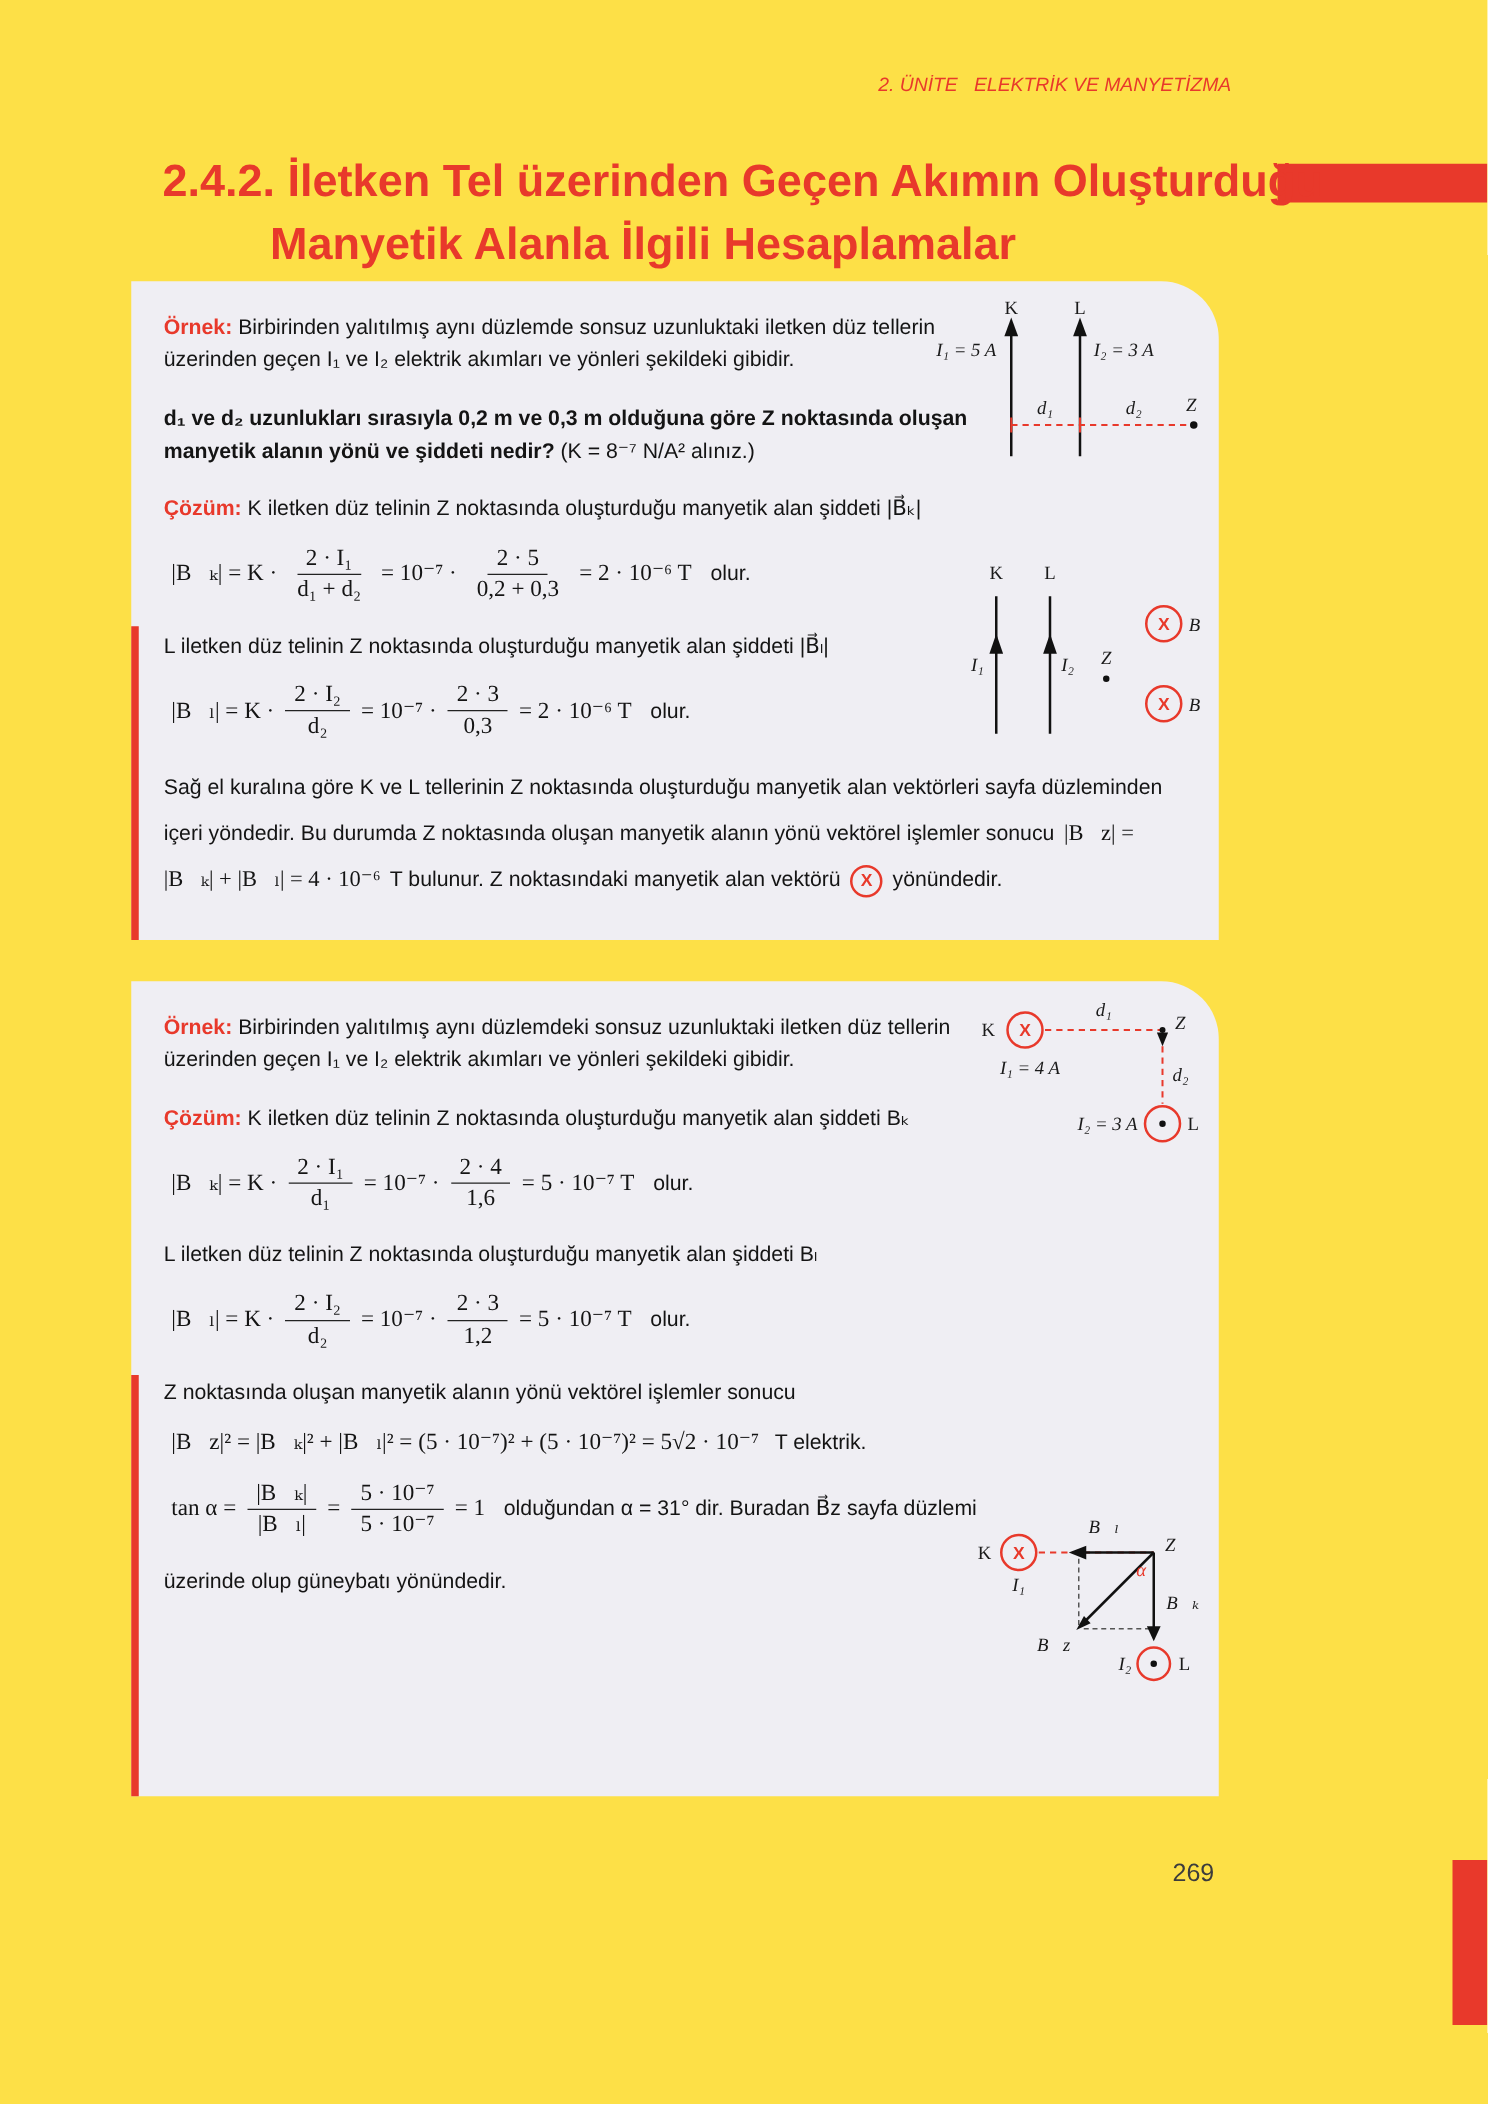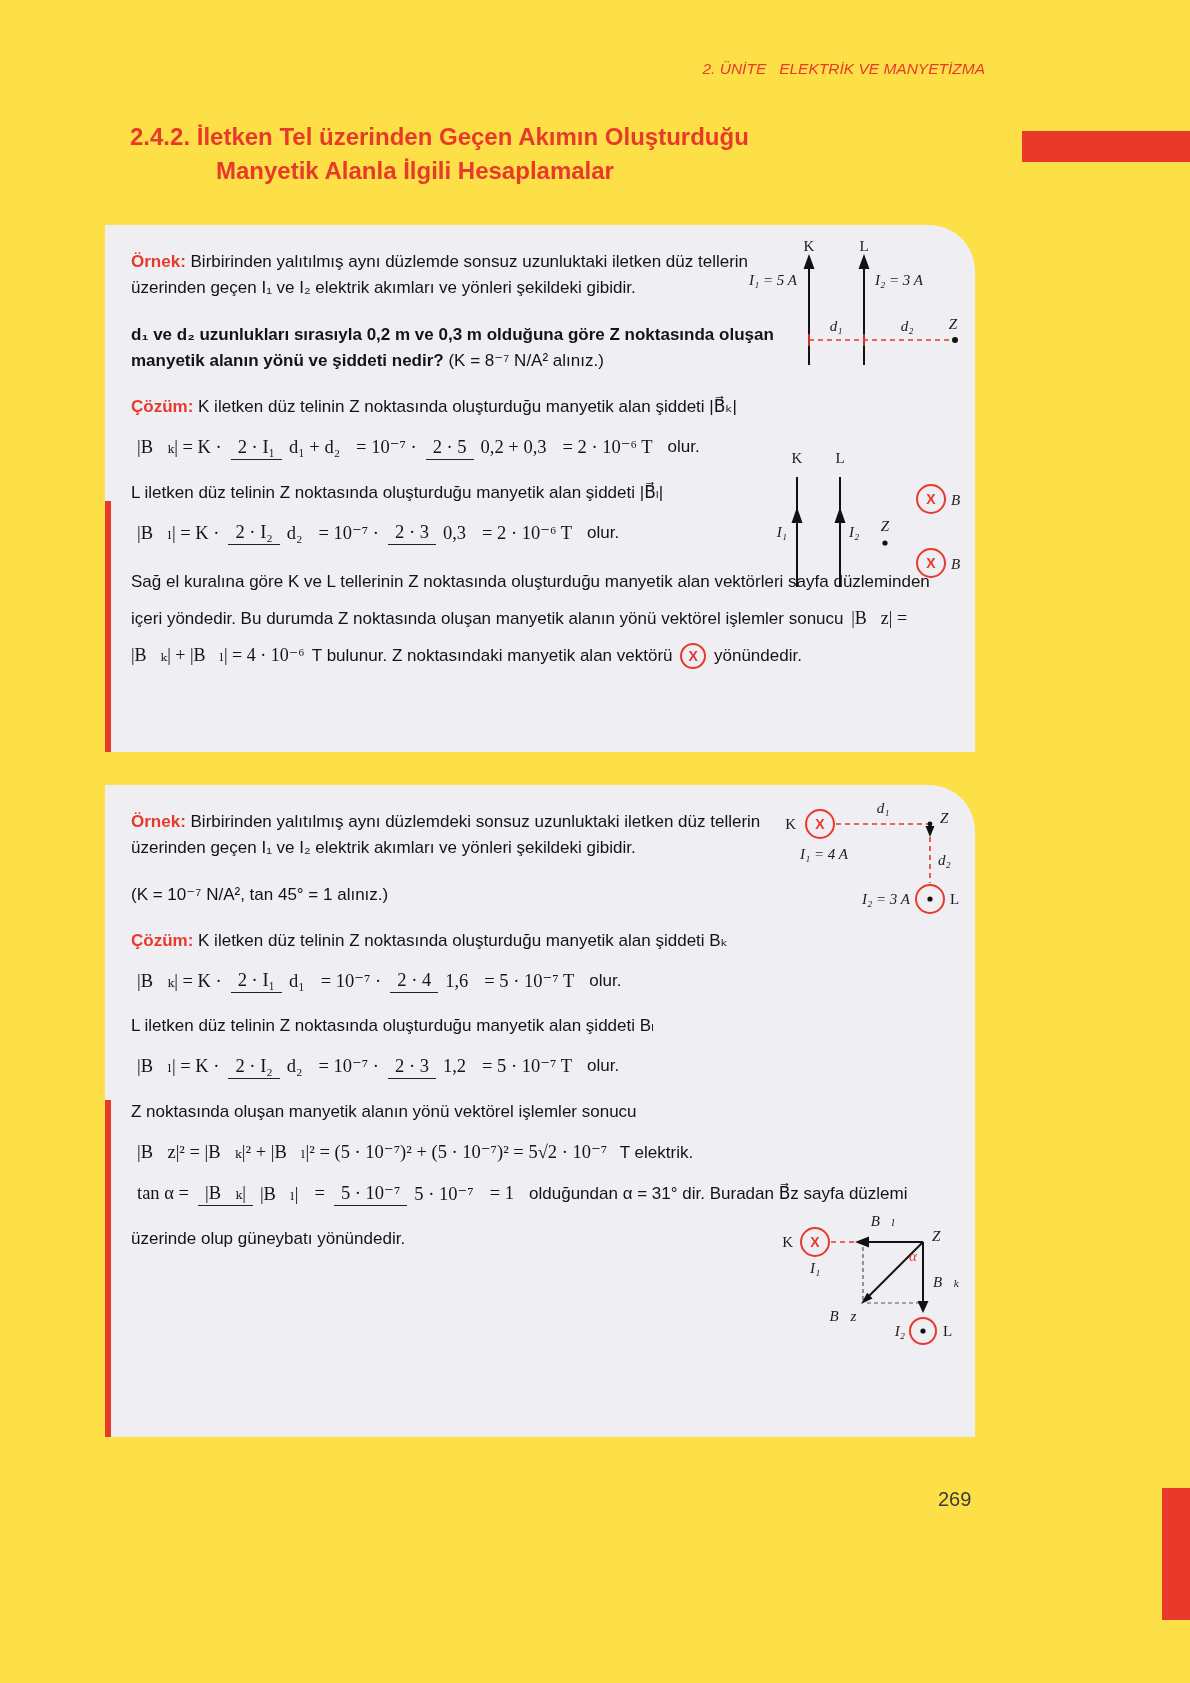--- a/index.html
+++ b/index.html
@@ -2,21 +2,21 @@
 <html><head>
 <meta charset="utf-8">
 <style>
   * { margin:0; padding:0; box-sizing:border-box; }
   html,body { background:#ffffff; }
   body { font-family:"Liberation Sans", "DejaVu Sans", sans-serif; color:#141414; }
   .page { position:relative; width:1190px; height:1683px; background:#fde047; overflow:hidden; }
 
   .unit-header { position:absolute; top:60px; right:205px; color:#e8392b; font-style:italic; font-size:15.5px; font-weight:500; white-space:pre; }
 
-  .section-title { position:absolute; left:130px; top:120px; color:#e8392b; font-size:24px; font-weight:700; line-height:1.4; }
+  .section-title { position:absolute; left:130px; top:120px; color:#e8392b; font-size:36px; font-weight:700; line-height:1.4; }
   .section-title .t2 { padding-left:86px; }
 
   .top-accent-bar { position:absolute; top:131px; right:0; width:168px; height:31px; background:#e8392b; }
   .bottom-accent-bar { position:absolute; top:1488px; right:0; width:28px; height:132px; background:#e8392b; }
   .page-number { position:absolute; left:938px; top:1488px; font-size:20px; color:#3c3c3c; }
 
   .example-box { position:absolute; background:#efeef3; border-radius:0 46px 0 0; padding:24px 26px; }
   .example-box::before { content:""; position:absolute; top:-8px; right:-8px; width:130px; height:78px;
     background:#e8392b; border-radius:0 54px 0 0; z-index:-1; }
   .box1 { left:105px; top:225px; width:870px; height:527px; }
@@ -30,21 +30,21 @@
   .label-red { color:#e8392b; font-weight:700; }
   .bold { font-weight:700; }
   .w640 { width:640px; }
   .w660 { width:660px; }
   .w615 { width:615px; }
   .w820 { width:818px; }
   .mb20 { margin-bottom:20px; }
 
   .formula { display:flex; align-items:center; gap:9px; margin:14px 0 20px 6px;
     font-family:"Liberation Serif", "DejaVu Serif", serif; font-size:18.5px; }
-  .frac { display:inline-flex; flex-direction:row; align-items:center; line-height:1.3; }
+  .frac { display:inline-flex; flex-direction:column; align-items:center; line-height:1.3; }
   .fnum { padding:0 7px; border-bottom:1.6px solid #222; }
   .fden { padding:0 7px; }
   .suffix { font-family:"Liberation Sans", "DejaVu Sans", sans-serif; font-size:17px; margin-left:6px; }
 
   .inline-math { font-family:"Liberation Serif", "DejaVu Serif", serif; font-size:18px; padding:0 3px; }
   .mathline { font-family:"Liberation Serif", "DejaVu Serif", serif; font-size:18.5px; margin:16px 0 18px 6px; }
   .mathline .suffix { margin-left:8px; }
 
   .conclusion { line-height:2.05; margin-top:18px; }
 
@@ -176,21 +176,20 @@
   </section>
 
   <section class="example-box box2">
     <div class="red-left-line"></div>
 
     <p class="para w640 mb20">
       <span class="label-red">Örnek:</span>
       <span>Birbirinden yalıtılmış aynı düzlemdeki sonsuz uzunluktaki iletken düz tellerin üzerinden geçen I₁ ve I₂ elektrik akımları ve yönleri şekildeki gibidir.</span>
     </p>
 
-    <p class="para w660 mb20">(K = 10⁻⁷ N/A², tan 45° = 1 alınız.)</p>
 
     <p class="para w820">
       <span class="label-red">Çözüm:</span>
       <span>K iletken düz telinin Z noktasında oluşturduğu manyetik alan şiddeti Bₖ</span>
     </p>
 
     <div class="formula">
       <span>|B⃗ₖ| = K ·</span>
       <span class="frac">
           <span class="fnum">2 · I₁</span>

